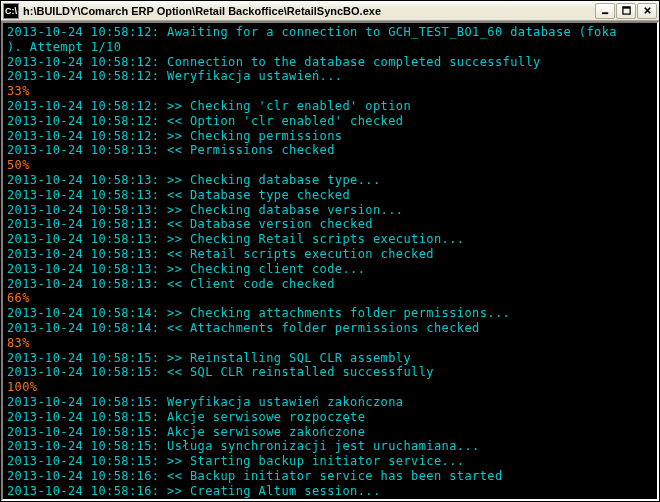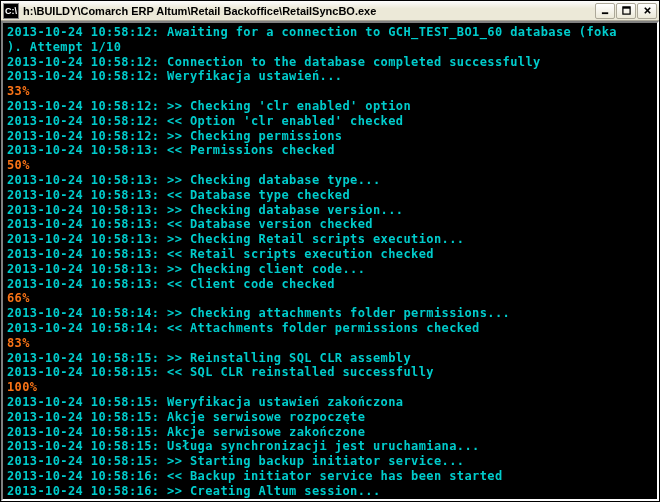--- a/index.html
+++ b/index.html
@@ -58,35 +58,35 @@
     border-left: 2px solid #808080;
     border-top: 2px solid #808080;
     border-right: 2px solid #fff;
     border-bottom: 2px solid #fff;
   }
   .term {
     font-family: "Terminal", "Fixedsys", "Consolas", monospace;
     font-size: 12px;
     line-height: 14.8px;
     letter-spacing: 0.4px;
-    font-weight: bold;
+    font-weight: normal;
     white-space: pre;
     overflow: hidden;
     height: 100%;
   }
   .c-cyan  { color: #00CCCC; }
   .c-white { color: #f97316; }
 </style>
 </head>
 <body>
 
 <div class="window">
   <div class="titlebar">
     <span class="icon">C:\</span>
-    <span class="title">h:\BUILDY\Comarch ERP Altum\Retail Backoffice\RetailSyncBO.exe</span>
+    <span class="title">h:\BUILDY\Comarch ERP Option\Retail Backoffice\RetailSyncBO.exe</span>
     <span class="btn">
       <svg viewBox="0 0 10 10">
           <rect x="1" y="7" width="7" height="2" fill="#000"></rect>
         </svg>
     </span>
     <span class="btn">
       <svg viewBox="0 0 10 10">
           <rect x="1" y="1" width="8" height="8" fill="none" stroke="#000" stroke-width="1.4"></rect>
           <rect x="1" y="1" width="8" height="2" fill="#000"></rect>
         </svg>

